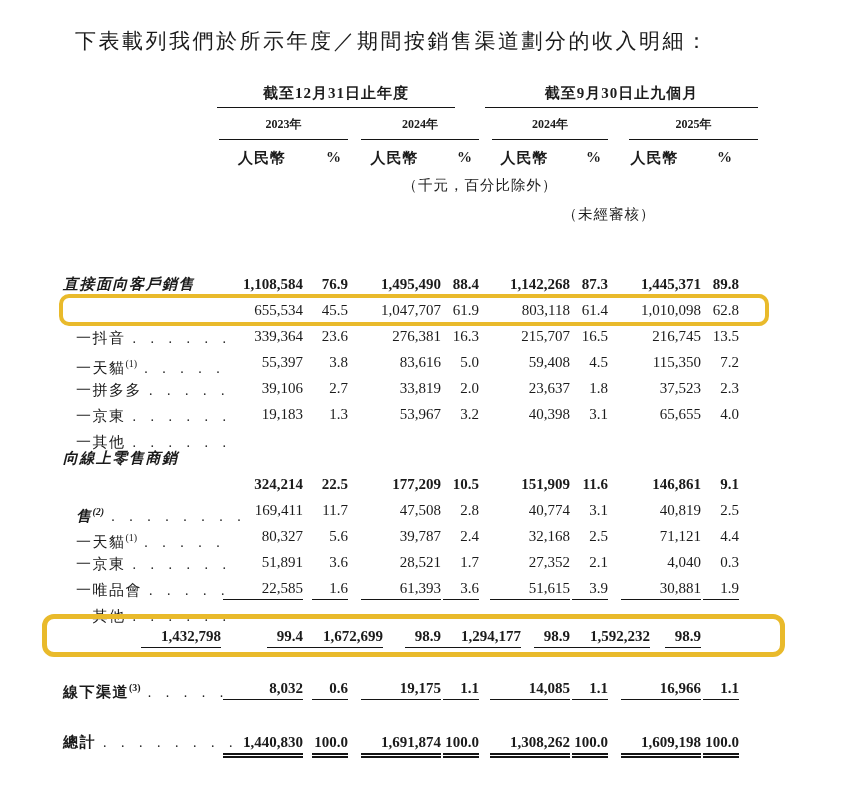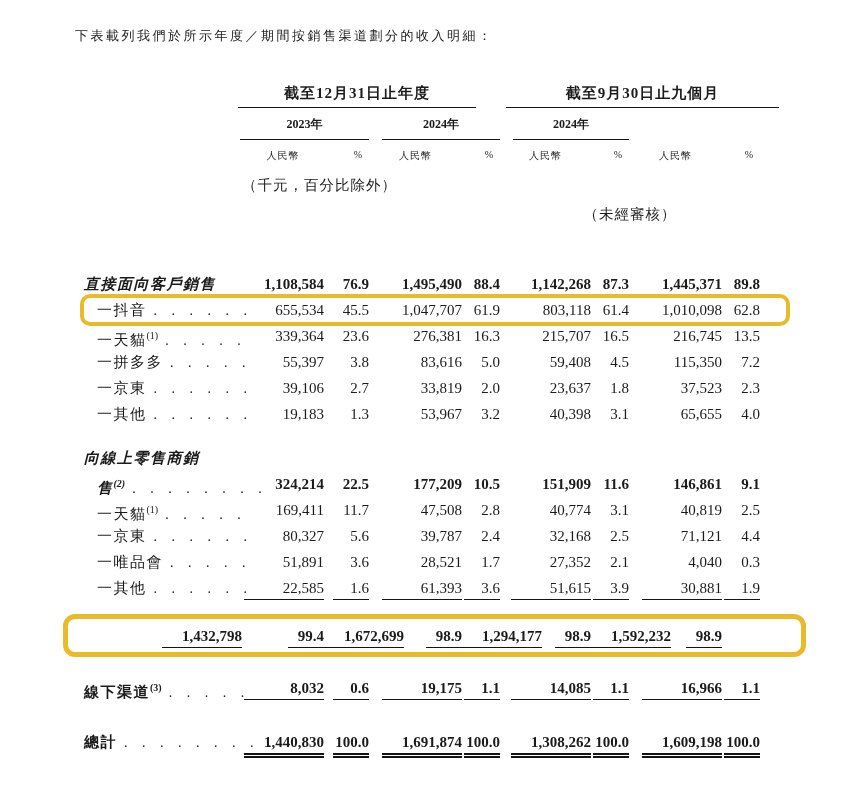--- a/index.html
+++ b/index.html
@@ -6,52 +6,52 @@
   body {
     width:865px; height:794px;
     background:#ffffff;
     font-family:"Liberation Serif","DejaVu Serif",serif;
     color:#1b1b1b;
     position:relative;
     overflow:hidden;
   }
   .title {
     position:absolute; left:75px; top:27px;
-    font-size:13px; letter-spacing:2.5px; white-space:nowrap;
-  }
-  .table { position:absolute; left:84px; top:84px; width:676px; }
+    font-size:21px; letter-spacing:2.5px; white-space:nowrap;
+  }
+  .table { position:absolute; left:63px; top:84px; width:676px; }
   .hrow, .row {
     display:grid;
     grid-template-columns:158px 82px 45px 93px 38px 91px 38px 93px 38px;
   }
   
   .hg { height:24px; font-weight:bold; font-size:15px; }
   .ga { grid-column:2/6; text-align:center; border-bottom:1.6px solid #141414;
         margin-right:24px; margin-left:-4px; letter-spacing:1px; white-space:nowrap; }
   .gb { grid-column:6/10; text-align:center; border-bottom:1.6px solid #141414;
         margin-left:6px; margin-right:-19px; letter-spacing:1px; white-space:nowrap; }
   .hy { height:32px; font-weight:bold; font-size:12px; }
   .y  { text-align:center; border-bottom:1.6px solid #141414; padding-top:8px; }
   .y1 { grid-column:2/4; margin-left:-2px; }
   .y2 { grid-column:4/6; margin-left:13px; }
   .y3 { grid-column:6/8; margin-left:13px; }
   .y4 { grid-column:8/10; margin-left:21px; margin-right:-19px; }
-  .hu { height:30px; font-weight:normal; font-size:10px; }
+  .hu { height:30px; font-weight:bold; font-size:15px; }
   .cu { text-align:center; padding-top:9px; letter-spacing:1px; }
   .pu { text-align:right; padding-right:7px; padding-top:9px; }
   .hn1 { height:25px; font-size:14.5px; }
-  .note1 { grid-column:2/10; padding-top:6px; letter-spacing:1px; }
+  .note1 { grid-column:2/10; text-align:center; padding-top:6px; letter-spacing:1px; }
   .hn2 { height:30px; font-size:14.5px; }
   .note2 { grid-column:6/10; text-align:center; padding-top:10px; letter-spacing:1px; }
   
   .tbody { margin-top:20px; }
   .row { height:26px; line-height:26px; font-size:15px; position:relative; }
   .row.bold { font-weight:bold; }
   .lab { text-align:left; white-space:nowrap; letter-spacing:1.5px; }
-  .lab.ind { padding-left:13px; }
+  .lab.ind { padding-left:13px;margin-top:28px; }
   .lab.bi { font-weight:bold; font-style:italic; }
   .lab.b  { font-weight:bold; }
   .lab sup { font-size:10px; letter-spacing:0; }
   .dots { letter-spacing:5.5px; margin-left:7px; font-weight:normal;
           font-style:normal; font-size:14px; color:#222; }
   .c { text-align:right; }
   .v { display:inline-block; line-height:21px; }
   .c.rmb .v { min-width:80px;text-align:right; }
   .c.pct .v { min-width:36px; }
   .u1 .v { border-bottom:1.7px solid #141414; }
@@ -73,20 +73,21 @@
 
 <div class="table">
   <div class="hrow hg">
     <div class="ga">截至12月31日止年度</div>
     <div class="gb">截至9月30日止九個月</div>
   </div>
   <div class="hrow hy">
     <div class="y y1">2023年</div>
     <div class="y y2">2024年</div>
     <div class="y y3">2024年</div>
+    <div class="y y4">2025年</div>
   </div>
   <div class="hrow hu">
     <div></div>
     <div class="cu">人民幣</div>
     <div class="pu">%</div>
     <div class="cu">人民幣</div>
     <div class="pu">%</div>
     <div class="cu">人民幣</div>
     <div class="pu">%</div>
     <div class="cu">人民幣</div>

